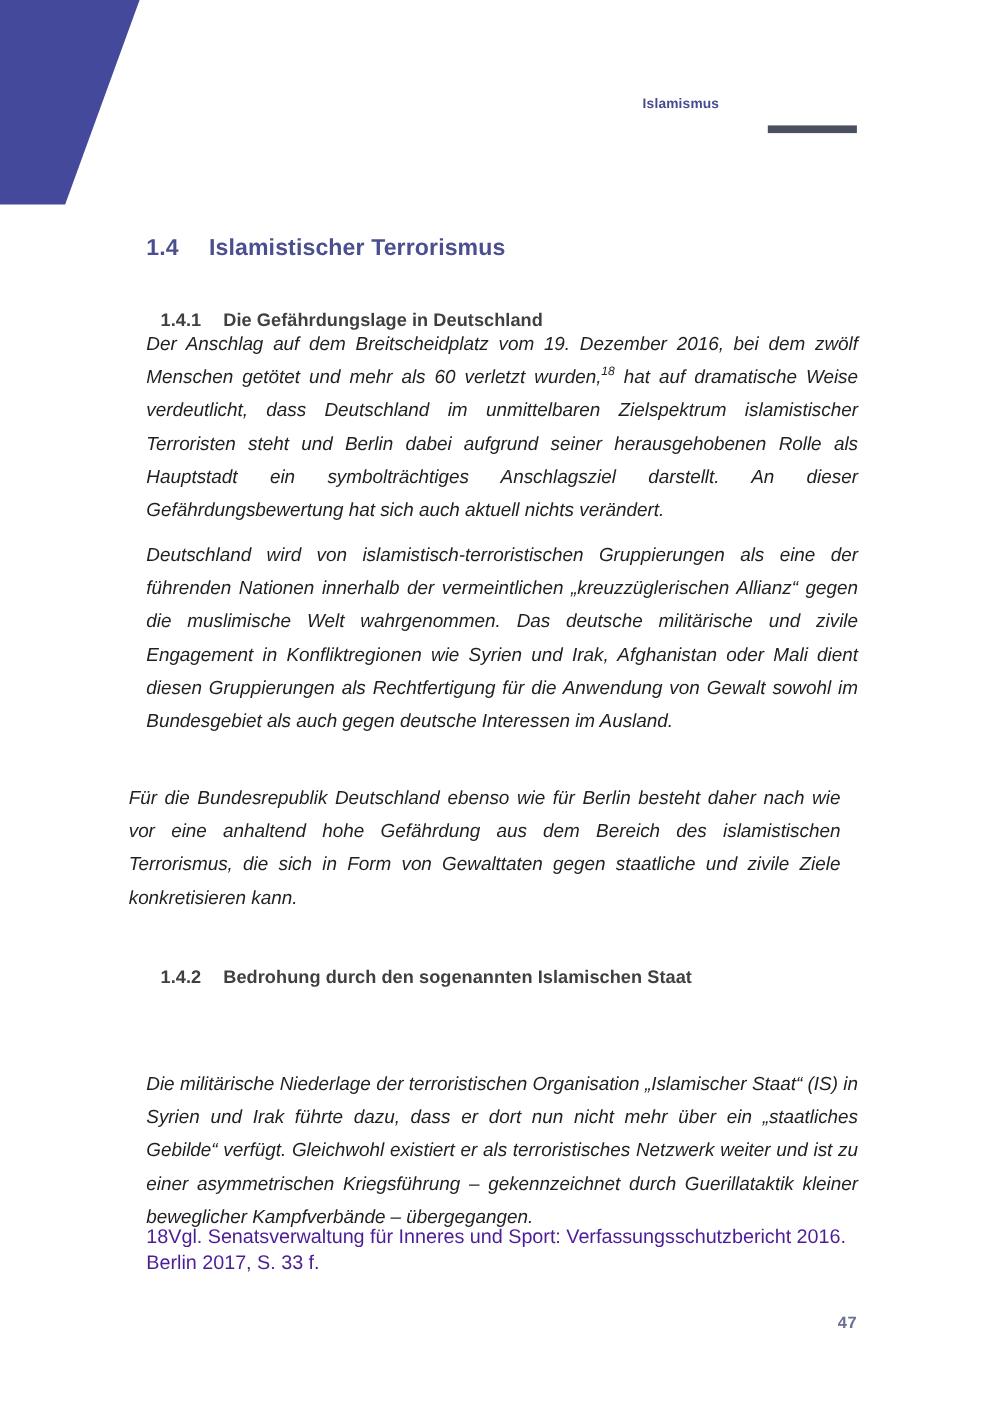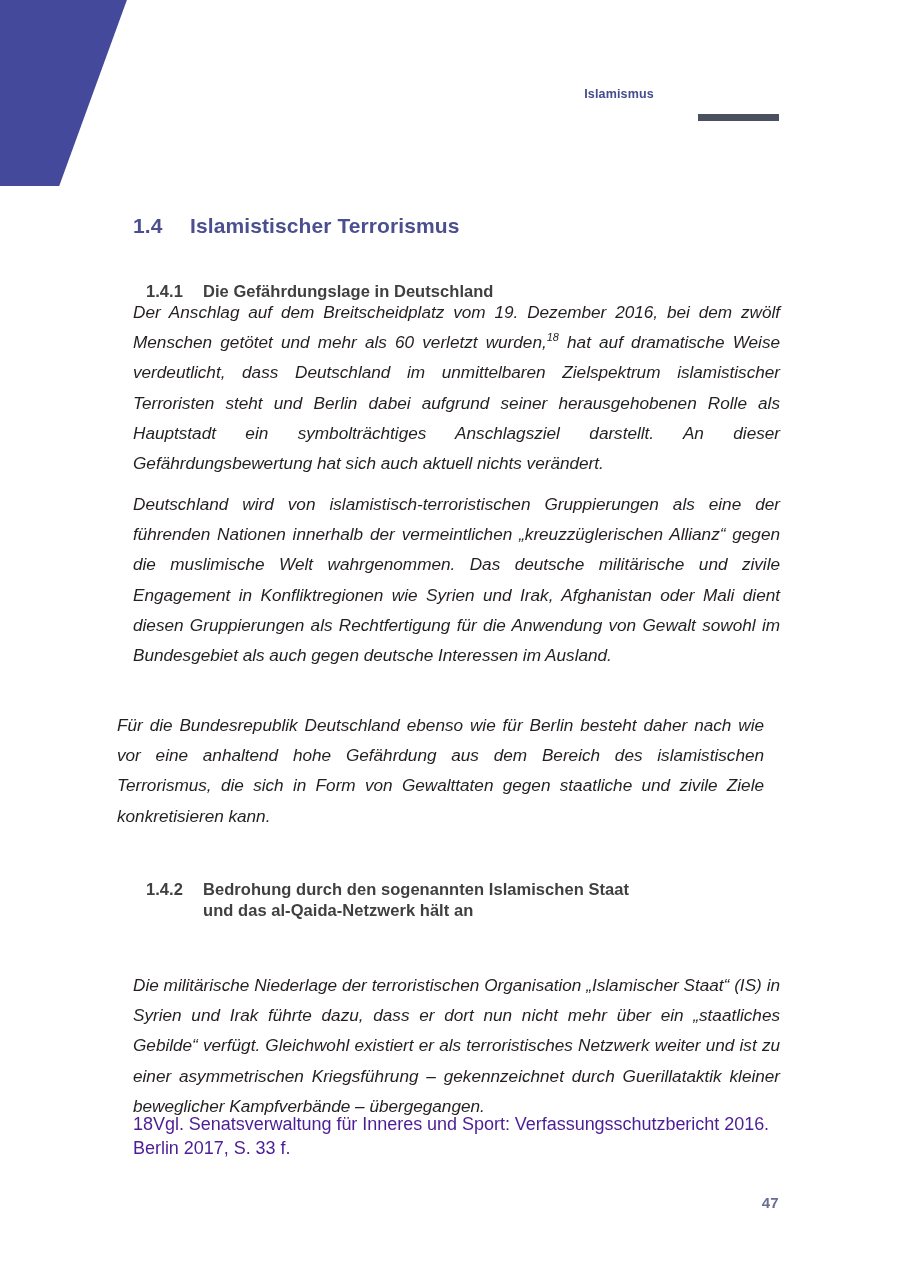--- a/index.html
+++ b/index.html
@@ -179,19 +179,19 @@
 <h1 class="section-title"><span class="num">1.4</span><span>Islamistischer Terrorismus</span></h1>
 
 <div class="subhead" id="sub141"><span class="num">1.4.1</span><span class="subhead-body">Die Gefährdungslage in Deutschland</span></div>
 
 <p class="body-par" id="par1"><span>Der Anschlag auf dem Breitscheidplatz vom 19. Dezember 2016, bei dem zwölf Menschen getötet und mehr als 60 verletzt wurden,</span><sup class="fn-ref">18</sup><span> hat auf dramatische Weise verdeutlicht, dass Deutschland im unmittelbaren Zielspektrum islamistischer Terroristen steht und Berlin dabei aufgrund seiner herausgehobenen Rolle als Hauptstadt ein symbolträchtiges Anschlagsziel darstellt. An dieser Gefährdungsbewertung hat sich auch aktuell nichts verändert.</span></p>
 
 <p class="body-par" id="par2">Deutschland wird von islamistisch-terroristischen Gruppierungen als eine der führenden Nationen innerhalb der vermeintlichen „kreuzzüglerischen Allianz“ gegen die muslimische Welt wahrgenommen. Das deutsche militärische und zivile Engagement in Konfliktregionen wie Syrien und Irak, Afghanistan oder Mali dient diesen Gruppierungen als Rechtfertigung für die Anwendung von Gewalt sowohl im Bundesgebiet als auch gegen deutsche Interessen im Ausland.</p>
 
 <p class="body-par" id="par3">Für die Bundesrepublik Deutschland ebenso wie für Berlin besteht daher nach wie vor eine anhaltend hohe Gefährdung aus dem Bereich des islamistischen Terrorismus, die sich in Form von Gewalttaten gegen staatliche und zivile Ziele konkretisieren kann.</p>
 
-<div class="subhead" id="sub142"><span class="num">1.4.2</span><span class="subhead-body"><span>Bedrohung durch den sogenannten Islamischen Staat</span><span class="subhead-line2">und das al-Qaida-Netzwerk hält an</span></span></div>
+<div class="subhead" id="sub142"><span class="num">1.4.2</span><span class="subhead-body"><span>Bedrohung durch den sogenannten Islamischen Staat</span></span></div>
 
 <p class="body-par" id="par4">Die militärische Niederlage der terroristischen Organisation „Islamischer Staat“ (IS) in Syrien und Irak führte dazu, dass er dort nun nicht mehr über ein „staatliches Gebilde“ verfügt. Gleichwohl existiert er als terroristisches Netzwerk weiter und ist zu einer asymmetrischen Kriegsführung – gekennzeichnet durch Guerillataktik kleiner beweglicher Kampfverbände – übergegangen.</p>
 
 <div class="footnote"><span class="fn-num">18</span><span>Vgl. Senatsverwaltung für Inneres und Sport: Verfassungsschutzbericht 2016. Berlin 2017, S. 33 f.</span></div>
 
 <div class="page-number">47</div>
 
 </body></html>

